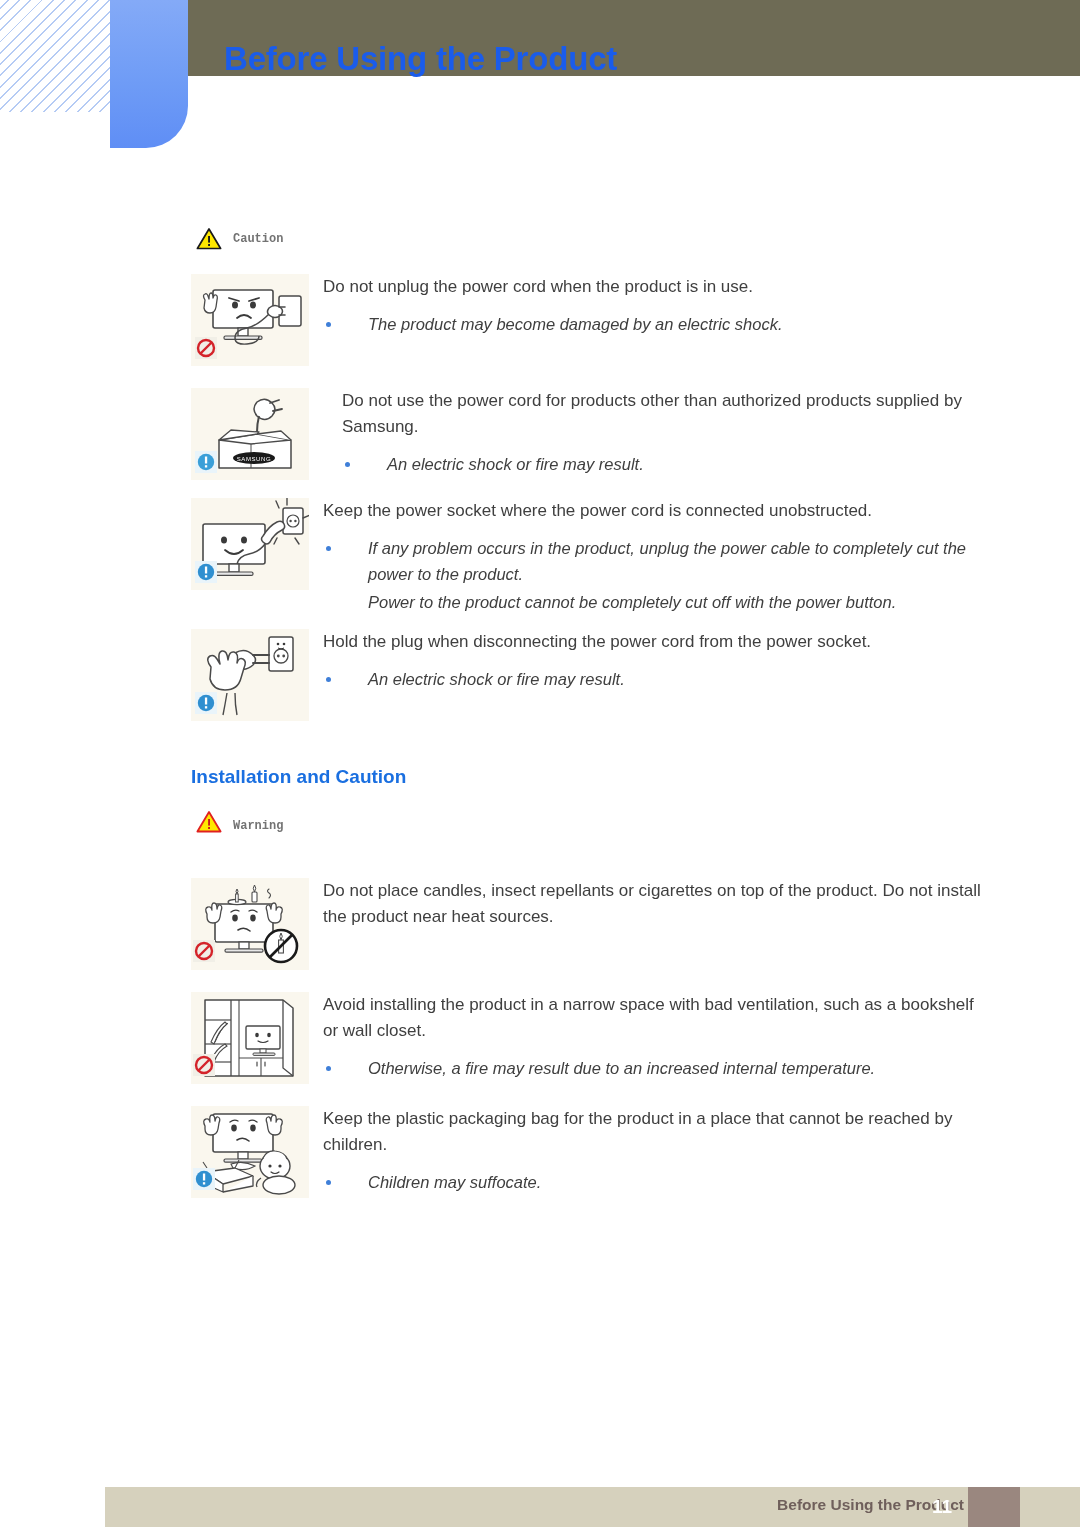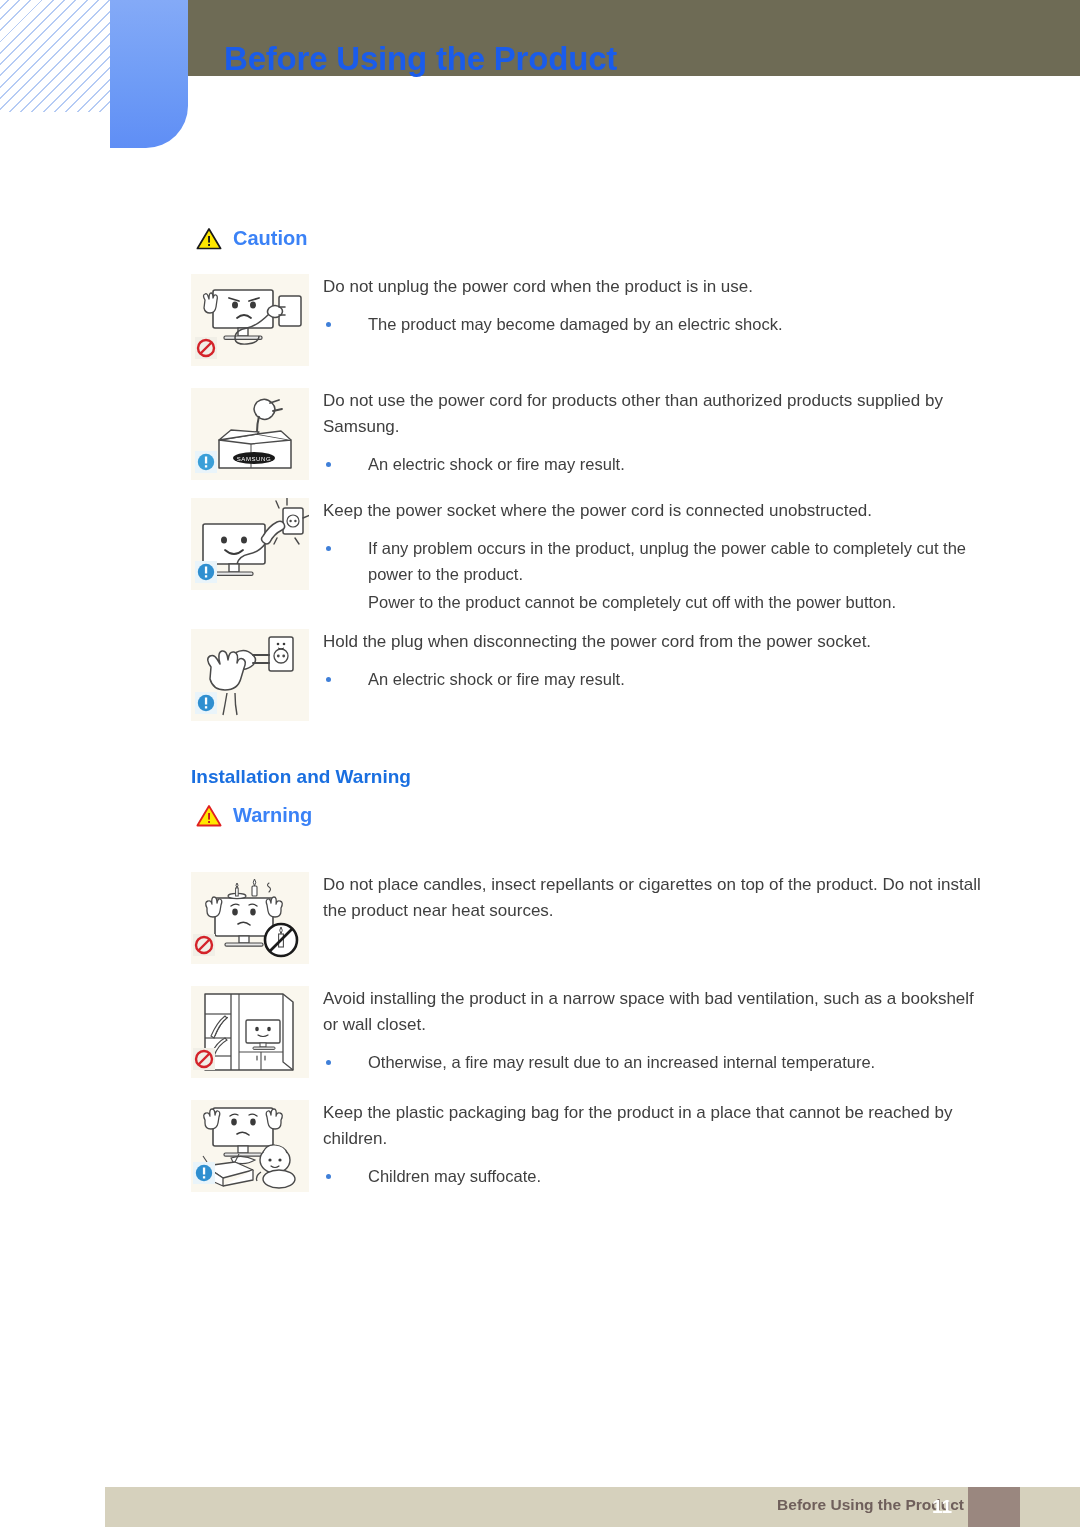--- a/index.html
+++ b/index.html
@@ -59,23 +59,24 @@
     width: 1080px;
   }
 
   .alert-heading {
     display: flex;
     align-items: center;
     gap: 11px;
     margin-left: 196px;
   }
   .alert-heading .alert-label {
-    font-size: 20px;
+    font-size: 12px;
     font-weight: bold;
-    color: #3b82f6;
+    color: #737373;
+    font-family: Liberation Mono, monospace;
   }
   .tri {
     display: block;
   }
 
   .section-heading {
     margin-left: 191px;
     font-size: 19px;
     font-weight: bold;
     color: #1a6fe0;
@@ -105,20 +106,21 @@
   .lead {
     font-size: 17px;
     color: #3f3f3f;
     line-height: 26px;
     margin: 0;
   }
   .bullets {
     list-style: none;
     margin: 11px 0 0 0;
     padding: 0;
+    font-style: italic;
   }
   .bullets li {
     position: relative;
     padding-left: 45px;
     font-size: 16.5px;
     color: #3f3f3f;
     line-height: 26px;
     margin-bottom: 2px;
   }
   .bullets li.has-dot::before {
@@ -219,21 +221,21 @@
         </svg>
       </div>
       <div class="rule-text">
         <p class="lead">Do not unplug the power cord when the product is in use.</p>
         <ul class="bullets">
           <li class="has-dot">The product may become damaged by an electric shock.</li>
         </ul>
       </div>
     </div>
 
-    <div class="rule-row" style="margin-top:22px;">
+    <div class="rule-row" style="margin-top:22px;gap:19px;">
       <div class="illus">
         <svg width="118" height="92" viewBox="0 0 118 92">
           <rect width="118" height="92" fill="#faf7ee"></rect>
 
           <path d="M66 14 q8 -6 15 1 q6 6 0 13 q-7 7 -15 0 q-6 -7 0 -14 z" fill="#fff" stroke="#4a4a4a" stroke-width="1.5"></path>
           <path d="M79 15 l9 -3 M82 23 l9 -2" stroke="#4a4a4a" stroke-width="1.8" stroke-linecap="round"></path>
 
           <path d="M68 28 q-2 8 -2 16" fill="none" stroke="#4a4a4a" stroke-width="2"></path>
 
           <path d="M28 52 L66 46 L100 52 L100 80 L28 80 Z" fill="#fff" stroke="#4a4a4a" stroke-width="1.5" stroke-linejoin="round"></path>
@@ -330,23 +332,23 @@
         <p class="lead">Hold the plug when disconnecting the power cord from the power socket.</p>
         <ul class="bullets">
           <li class="has-dot">An electric shock or fire may result.</li>
         </ul>
       </div>
     </div>
   </div>
 
   <div>
 
-    <div class="section-heading" style="margin-top:45px;">Installation and Warning</div>
-
-    <div class="alert-heading" style="margin-top:16px;">
+    <div class="section-heading" style="margin-top:45px;">Installation and Caution</div>
+
+    <div class="alert-heading" style="margin-top:22px;align-items:flex-end;">
       <span>
         <svg class="tri" width="26" height="23" viewBox="0 0 26 23">
           <polygon points="13,2 24.6,21.5 1.4,21.5" fill="#ffe800" stroke="#e02020" stroke-width="1.8" stroke-linejoin="round"></polygon>
           <rect x="12.1" y="9" width="1.9" height="6.6" fill="#c71c1c"></rect>
           <rect x="12.1" y="17" width="1.9" height="2" fill="#c71c1c"></rect>
         </svg>
       </span>
       <span class="alert-label">Warning</span>
     </div>
 

